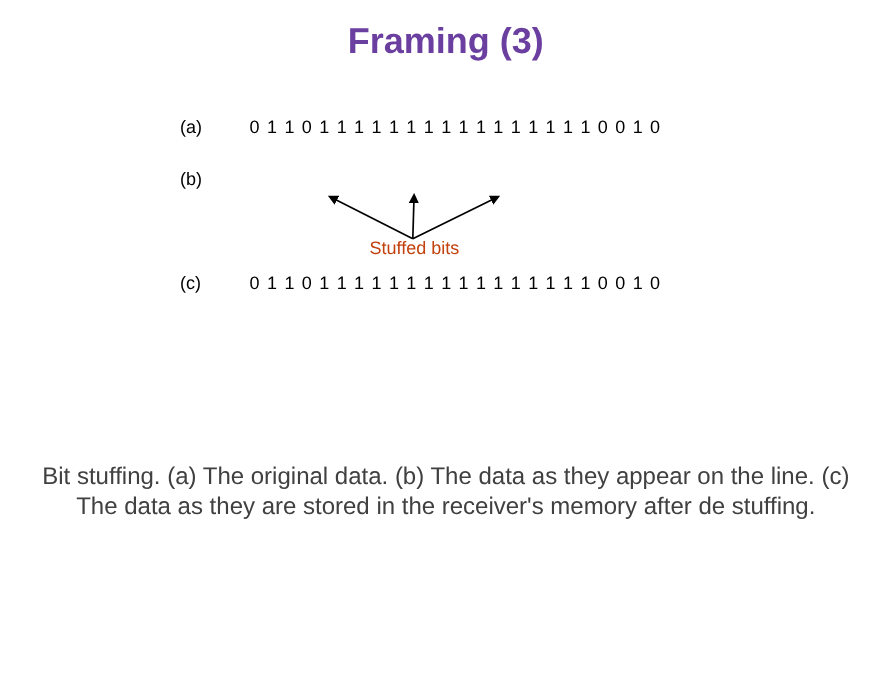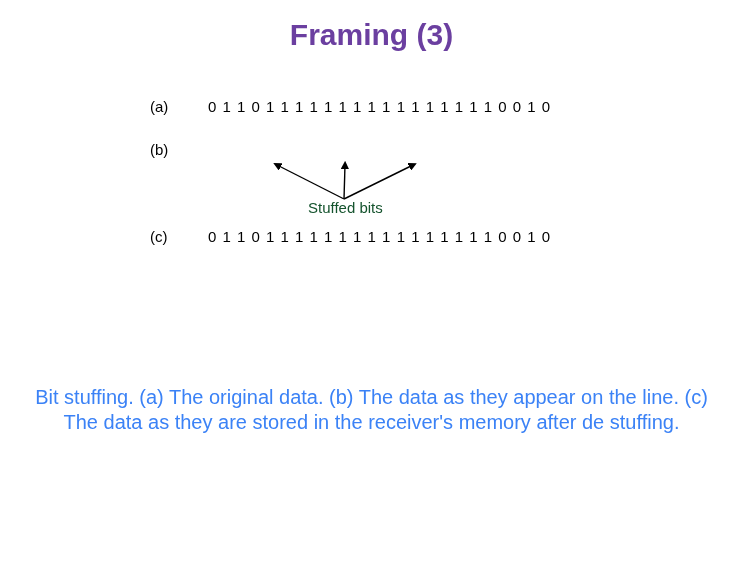--- a/index.html
+++ b/index.html
@@ -49,33 +49,33 @@
     font-family: Liberation Sans, sans-serif;
     white-space: pre;
     margin-left: 28px;
   }
   .stuffed-group {
     position: relative;
   }
   .stuffed-label {
     position: absolute;
     font-size: 15px;
-    color: #14532d;
+    color: #c2410c;
   }
   svg.arrows {
     position: absolute;
   }
   .caption {
     position: absolute;
     top: 385px;
     left: 20px;
     right: 20px;
     font-size: 20px;
     font-family: Arial, Helvetica, sans-serif;
-    color: #3b82f6;
+    color: #404040;
     text-align: center;
     line-height: 1.25;
   }
 </style>
 </head>
 <body>
 
 <div class="page">
 
   <div class="title">Framing (3)</div>

